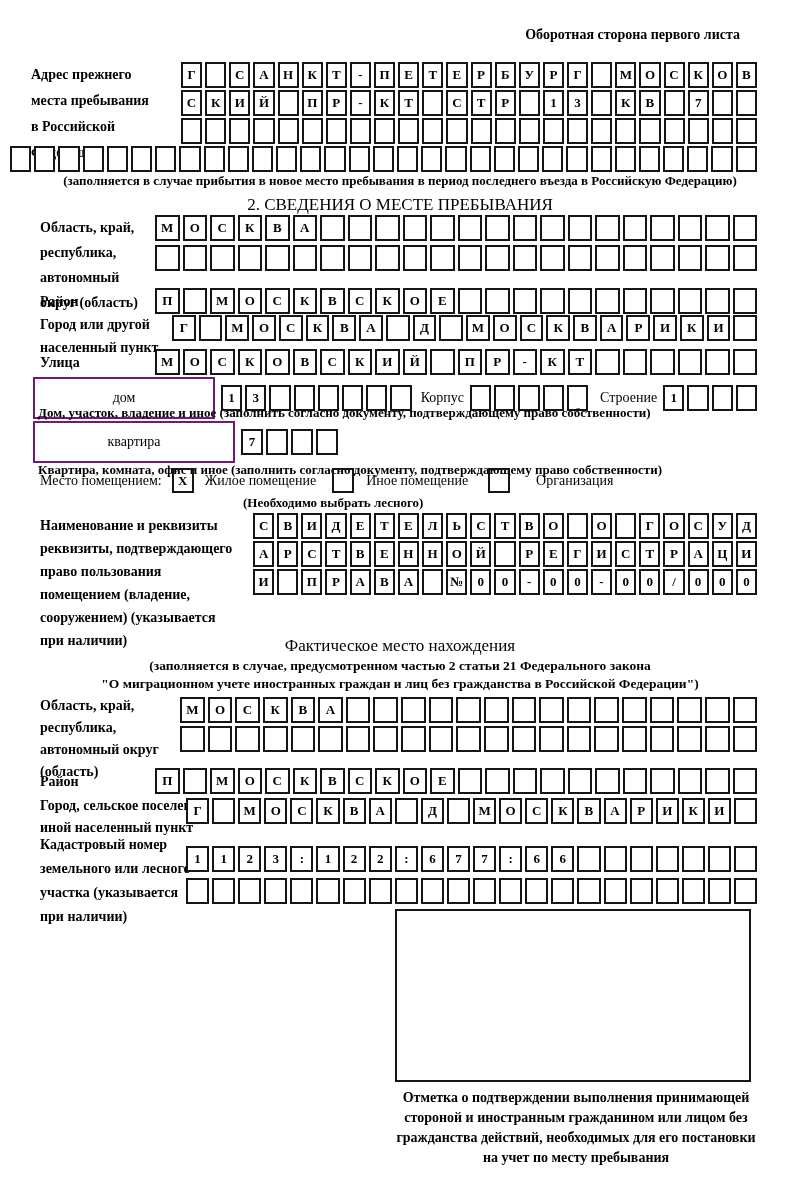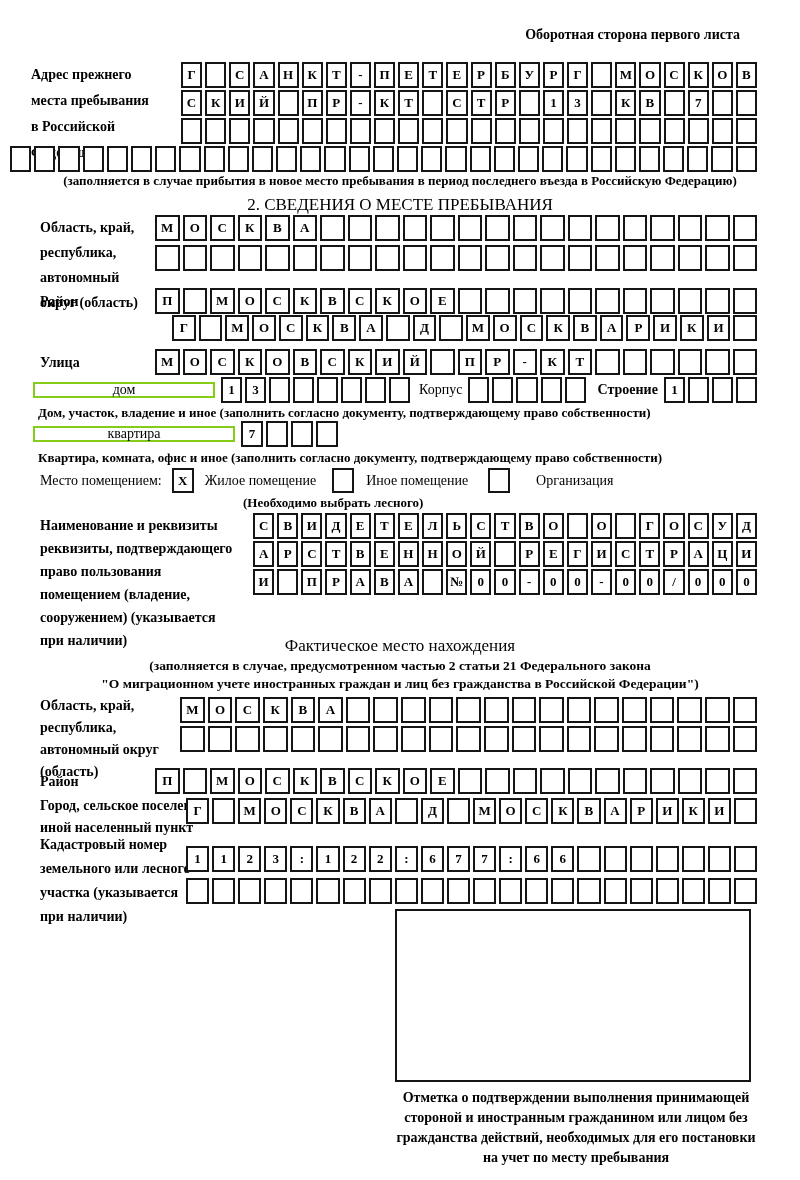--- a/index.html
+++ b/index.html
@@ -15,21 +15,21 @@
   .cb{
     flex:1 1 0;height:26px;border:2px solid #151515;background:#fff;
     display:flex;align-items:center;justify-content:center;
     font-size:13px;font-weight:600;overflow:hidden;
   }
   .cells-inline{display:flex;gap:3px;}
   .cells-inline .cb{min-width:0;}
   .chk{flex:0 0 22px;width:22px;height:25px;border:2px solid #151515;
     display:inline-flex;align-items:center;justify-content:center;
     font-size:13px;font-weight:600;}
-  .bigbox{border:2px solid #84cc16;height:16px;display:flex;align-items:center;
+  .bigbox{border:2px solid #701a75;height:42px;display:flex;align-items:center;
     justify-content:center;font-size:14px;flex:0 0 auto;}
   .caption{font-size:13px;line-height:16px;}
   .center{left:0;right:0;text-align:center;}
   .title{font-size:17px;font-weight:normal;}
   .hrow{position:absolute;display:flex;align-items:center;}
   .inline-lbl{font-size:14px;white-space:nowrap;}
   .mark-box{border:2px solid #151515;background:#fff;}
   .mark-caption{font-size:14px;line-height:20px;text-align:center;}
 </style>
 </head>
@@ -234,20 +234,24 @@
       <span class="cb"></span>
       <span class="cb"></span>
       <span class="cb"></span>
       <span class="cb"></span>
       <span class="cb"></span>
       <span class="cb"></span>
       <span class="cb"></span>
       <span class="cb"></span>
     </div>
 
+  <div class="abs lbl lbl-lines" style="left:40px;top:313px;line-height:23px;">
+    <div>Город или другой</div>
+    <div>населенный пункт</div>
+  </div>
   <div class="grid" style="left:172px;top:315px;width:585px;">
       <span class="cb">Г</span>
       <span class="cb"></span>
       <span class="cb">М</span>
       <span class="cb">О</span>
       <span class="cb">С</span>
       <span class="cb">К</span>
       <span class="cb">В</span>
       <span class="cb">А</span>
       <span class="cb"></span>
@@ -305,40 +309,40 @@
         <span class="cb"></span>
       </div>
     <span class="inline-lbl" style="margin-left:9px;">Корпус</span>
     <div class="cells-inline" style="width:122px;margin-left:6px;">
         <span class="cb"></span>
         <span class="cb"></span>
         <span class="cb"></span>
         <span class="cb"></span>
         <span class="cb"></span>
       </div>
-    <span class="inline-lbl" style="margin-left:12px;font-weight:bold;">Строение</span>
+    <span class="inline-lbl" style="margin-left:12px;">Строение</span>
     <div class="cells-inline" style="width:97px;margin-left:6px;">
         <span class="cb">1</span>
         <span class="cb"></span>
         <span class="cb"></span>
         <span class="cb"></span>
       </div>
   </div>
   <div class="abs caption" style="left:38px;top:405px;">Дом, участок, владение и иное (заполнить согласно документу, подтверждающему право собственности)</div>
 
   <div class="hrow" style="left:33px;top:421px;width:724px;">
     <div class="bigbox" style="width:202px;">квартира</div>
     <div class="cells-inline" style="width:97px;margin-left:6px;">
         <span class="cb">7</span>
         <span class="cb"></span>
         <span class="cb"></span>
         <span class="cb"></span>
       </div>
   </div>
-  <div class="abs caption" style="left:38px;top:450px;">Квартира, комната, офис и иное (заполнить согласно документу, подтверждающему право собственности)</div>
+  <div class="abs caption" style="left:38px;top:462px;">Квартира, комната, офис и иное (заполнить согласно документу, подтверждающему право собственности)</div>
 
   <div class="hrow" style="left:40px;top:468px;right:44px;">
     <span class="inline-lbl">Место помещением:</span>
     <span class="chk" style="margin-left:10px;">X</span>
     <span class="inline-lbl" style="margin-left:11px;">Жилое помещение</span>
     <span class="chk" style="margin-left:16px;"></span>
     <span class="inline-lbl" style="margin-left:12px;">Иное помещение</span>
     <span class="chk" style="margin-left:20px;"></span>
     <span class="inline-lbl" style="margin-left:26px;">Организация</span>
   </div>

